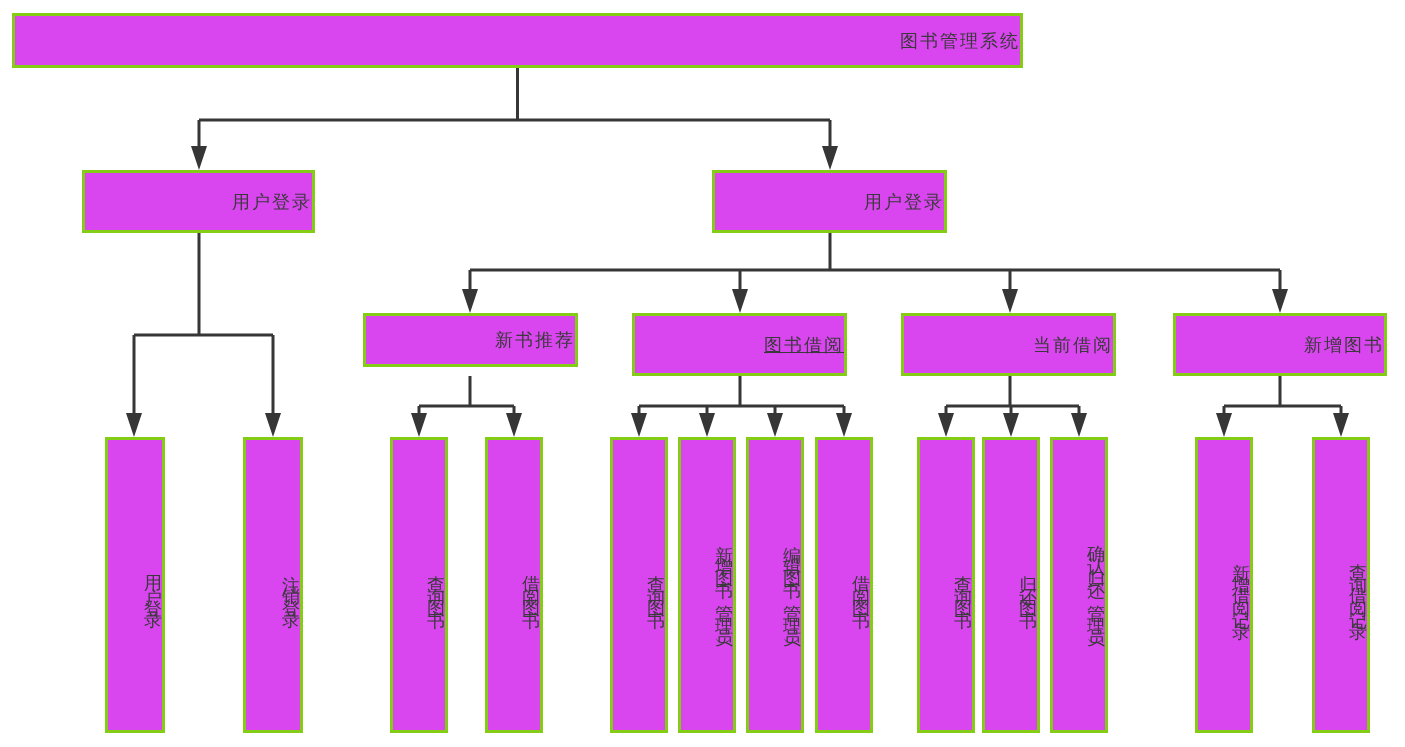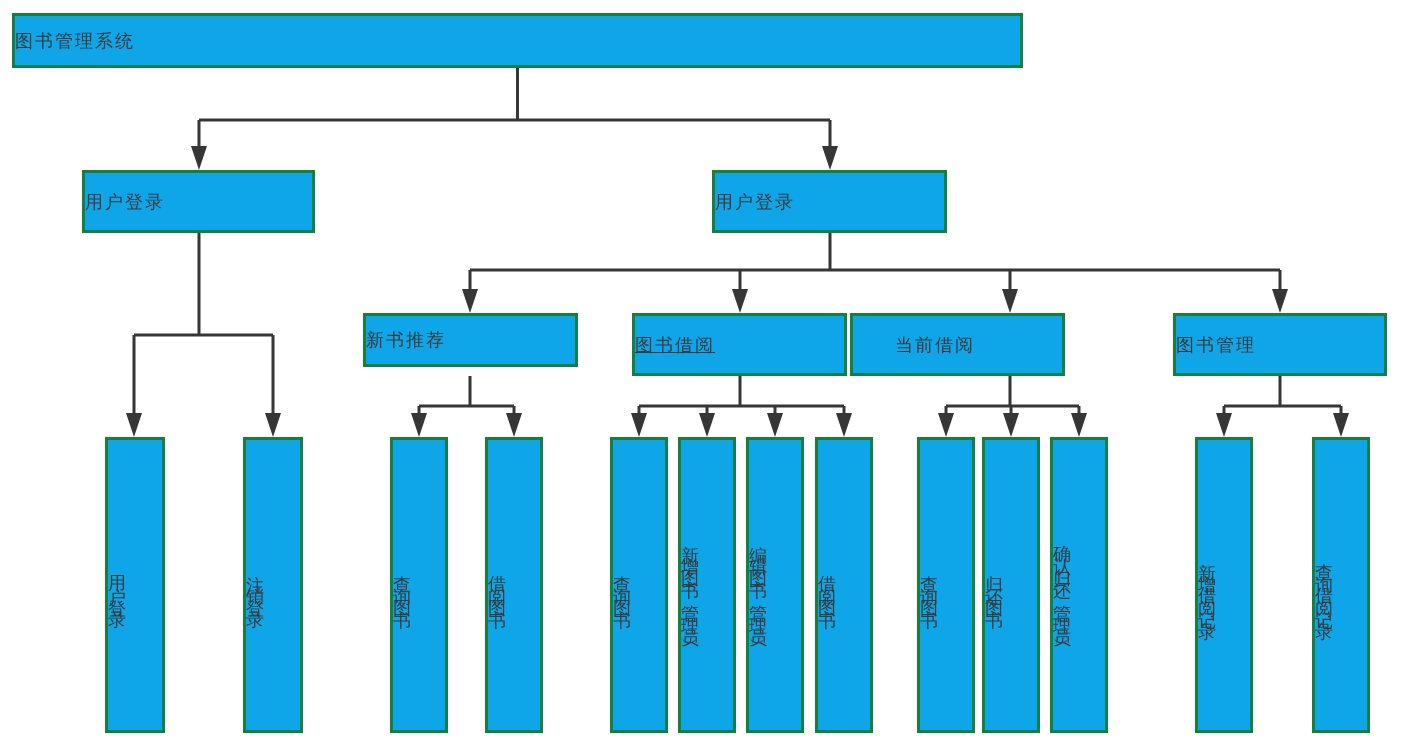--- a/index.html
+++ b/index.html
@@ -18,25 +18,25 @@
   .connectors {
     position: absolute;
     left: 0; top: 0;
     width: 1405px;
     height: 747px;
     z-index: 1;
   }
   .box {
     position: absolute;
     box-sizing: border-box;
-    border: 3px solid #15803d;
-    background: #0ea5e9;
+    border: 3px solid #84cc16;
+    background: #d946ef;
     display: flex;
     align-items: center;
-    justify-content: flex-start;
+    justify-content: flex-end;
     color: #3a3a3a;
     z-index: 2;
   }
   .h-box {
     font-size: 18px;
     letter-spacing: 2px;
     white-space: nowrap;
   }
   .root-box {
     left: 12px; top: 13px;
@@ -119,25 +119,25 @@
   <div class="box h-box" style="left:712px; top:170px; width:235px; height:63px;">
     <span>用户登录</span>
   </div>
 
   <div class="box h-box" style="left:363px; top:313px; width:215px; height:54px;">
     <span>新书推荐</span>
   </div>
   <div class="box h-box" style="left:632px; top:313px; width:215px; height:63px;text-decoration:underline;">
     <span>图书借阅</span>
   </div>
-  <div class="box h-box" style="left:850px; top:313px; width:215px; height:63px;padding-left:42px;">
+  <div class="box h-box" style="left:901px; top:313px; width:215px; height:63px;padding-left:42px;">
     <span>当前借阅</span>
   </div>
   <div class="box h-box" style="left:1173px; top:313px; width:214px; height:63px;">
-    <span>图书管理</span>
+    <span>新增图书</span>
   </div>
 
   <div class="box v-box" style="left:105px; width:60px;">
     <span class="v-label">用户登录</span>
   </div>
   <div class="box v-box" style="left:243px; width:60px;">
     <span class="v-label">注销登录</span>
   </div>
 
   <div class="box v-box" style="left:390px;">

